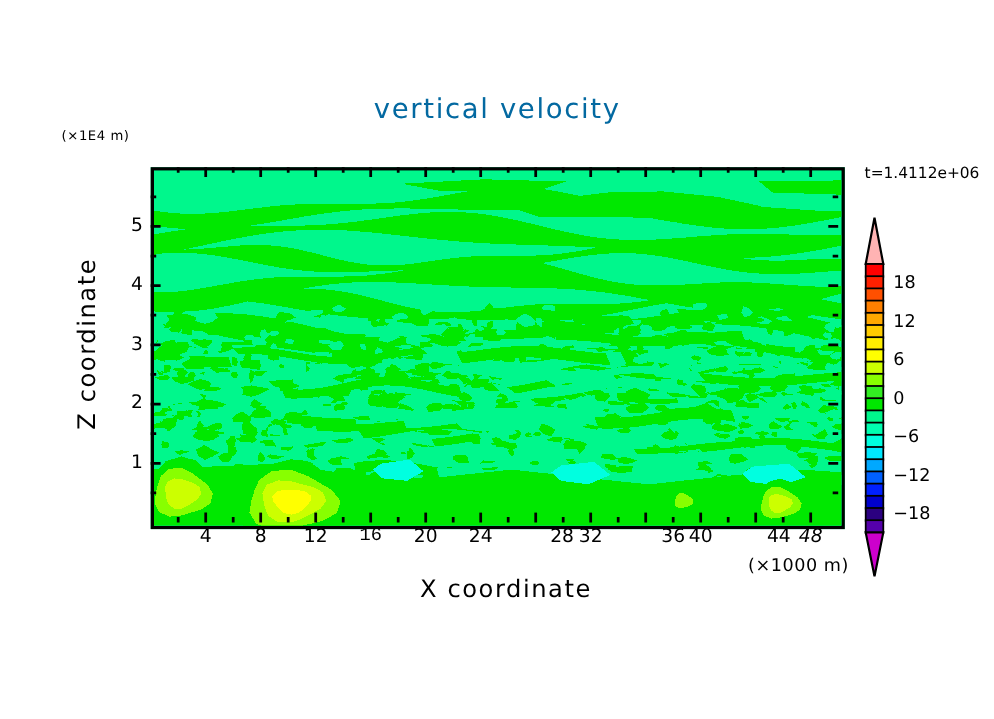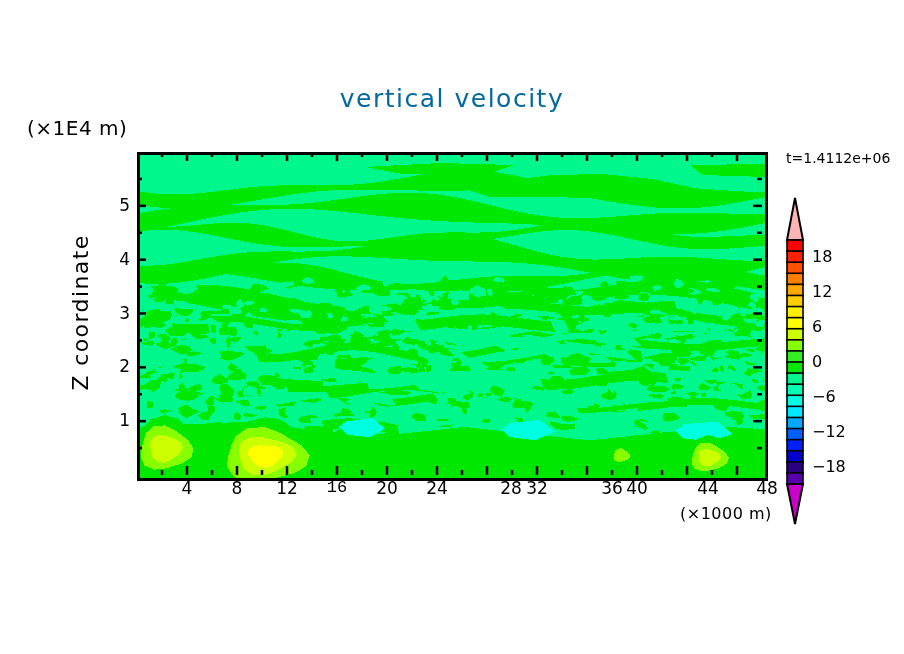--- a/index.html
+++ b/index.html
@@ -30,23 +30,23 @@
     width: 904px;
     text-align: center;
     font-size: 25px;
     letter-spacing: 1.5px;
     font-weight: 400;
     color: #0369a1;
   }
 
   .yunit {
     position: absolute;
-    left: 27px;
+    left: 56px;
     top: 116px;
-    font-size: 20px;
+    font-size: 12px;
     letter-spacing: 0.5px;
   }
 
   .xunit {
     position: absolute;
     left: 680px;
     top: 504px;
     font-size: 16px;
     letter-spacing: 0.5px;
   }
@@ -1416,31 +1416,32 @@
       <div class="xtick-label" style="left: 237px;">8</div>
       <div class="xtick-label" style="left: 287px;">12</div>
       <div class="xtick-label" style="left: 337px; font-family: Liberation Mono, monospace;">16</div>
       <div class="xtick-label" style="left: 387px;">20</div>
       <div class="xtick-label" style="left: 437px;">24</div>
       <div class="xtick-label" style="left: 511px;">28</div>
       <div class="xtick-label" style="left: 537px;">32</div>
       <div class="xtick-label" style="left: 612px;">36</div>
       <div class="xtick-label" style="left: 637px;">40</div>
       <div class="xtick-label" style="left: 708px;">44</div>
-      <div class="xtick-label" style="left: 767px;">48</div>
+      <div class="xtick-label" style="left: 737px; font-style: italic;">48</div>
     </div>
   <div id="ytick-labels">
       <div class="ytick-label" style="top: 421.167px;">1</div>
       <div class="ytick-label" style="top: 367.333px;">2</div>
       <div class="ytick-label" style="top: 313.5px;">3</div>
       <div class="ytick-label" style="top: 259.667px;">4</div>
       <div class="ytick-label" style="top: 205.833px;">5</div>
     </div>
 
   <div class="xunit">(×1000 m)</div>
+  <div class="xaxis-title">X coordinate</div>
   <div class="yaxis-title">Z coordinate</div>
 
   <div id="colorbar-wrap">
     <svg id="colorbar-svg" width="34" height="330" viewBox="0 0 34 330">
         <polygon points="17,2 25,44 9,44" fill="#ffb3b3" stroke="#000" stroke-width="2"></polygon>
         <rect x="9" y="44" width="16" height="11.690909090909091" fill="#ff0000" stroke="#000" stroke-width="1.6"></rect>
         <rect x="9" y="55.09090909090909" width="16" height="11.690909090909091" fill="#ff2000" stroke="#000" stroke-width="1.6"></rect>
         <rect x="9" y="66.18181818181819" width="16" height="11.690909090909091" fill="#ff5000" stroke="#000" stroke-width="1.6"></rect>
         <rect x="9" y="77.27272727272728" width="16" height="11.690909090909091" fill="#ff8000" stroke="#000" stroke-width="1.6"></rect>
         <rect x="9" y="88.36363636363637" width="16" height="11.690909090909091" fill="#ffa800" stroke="#000" stroke-width="1.6"></rect>

